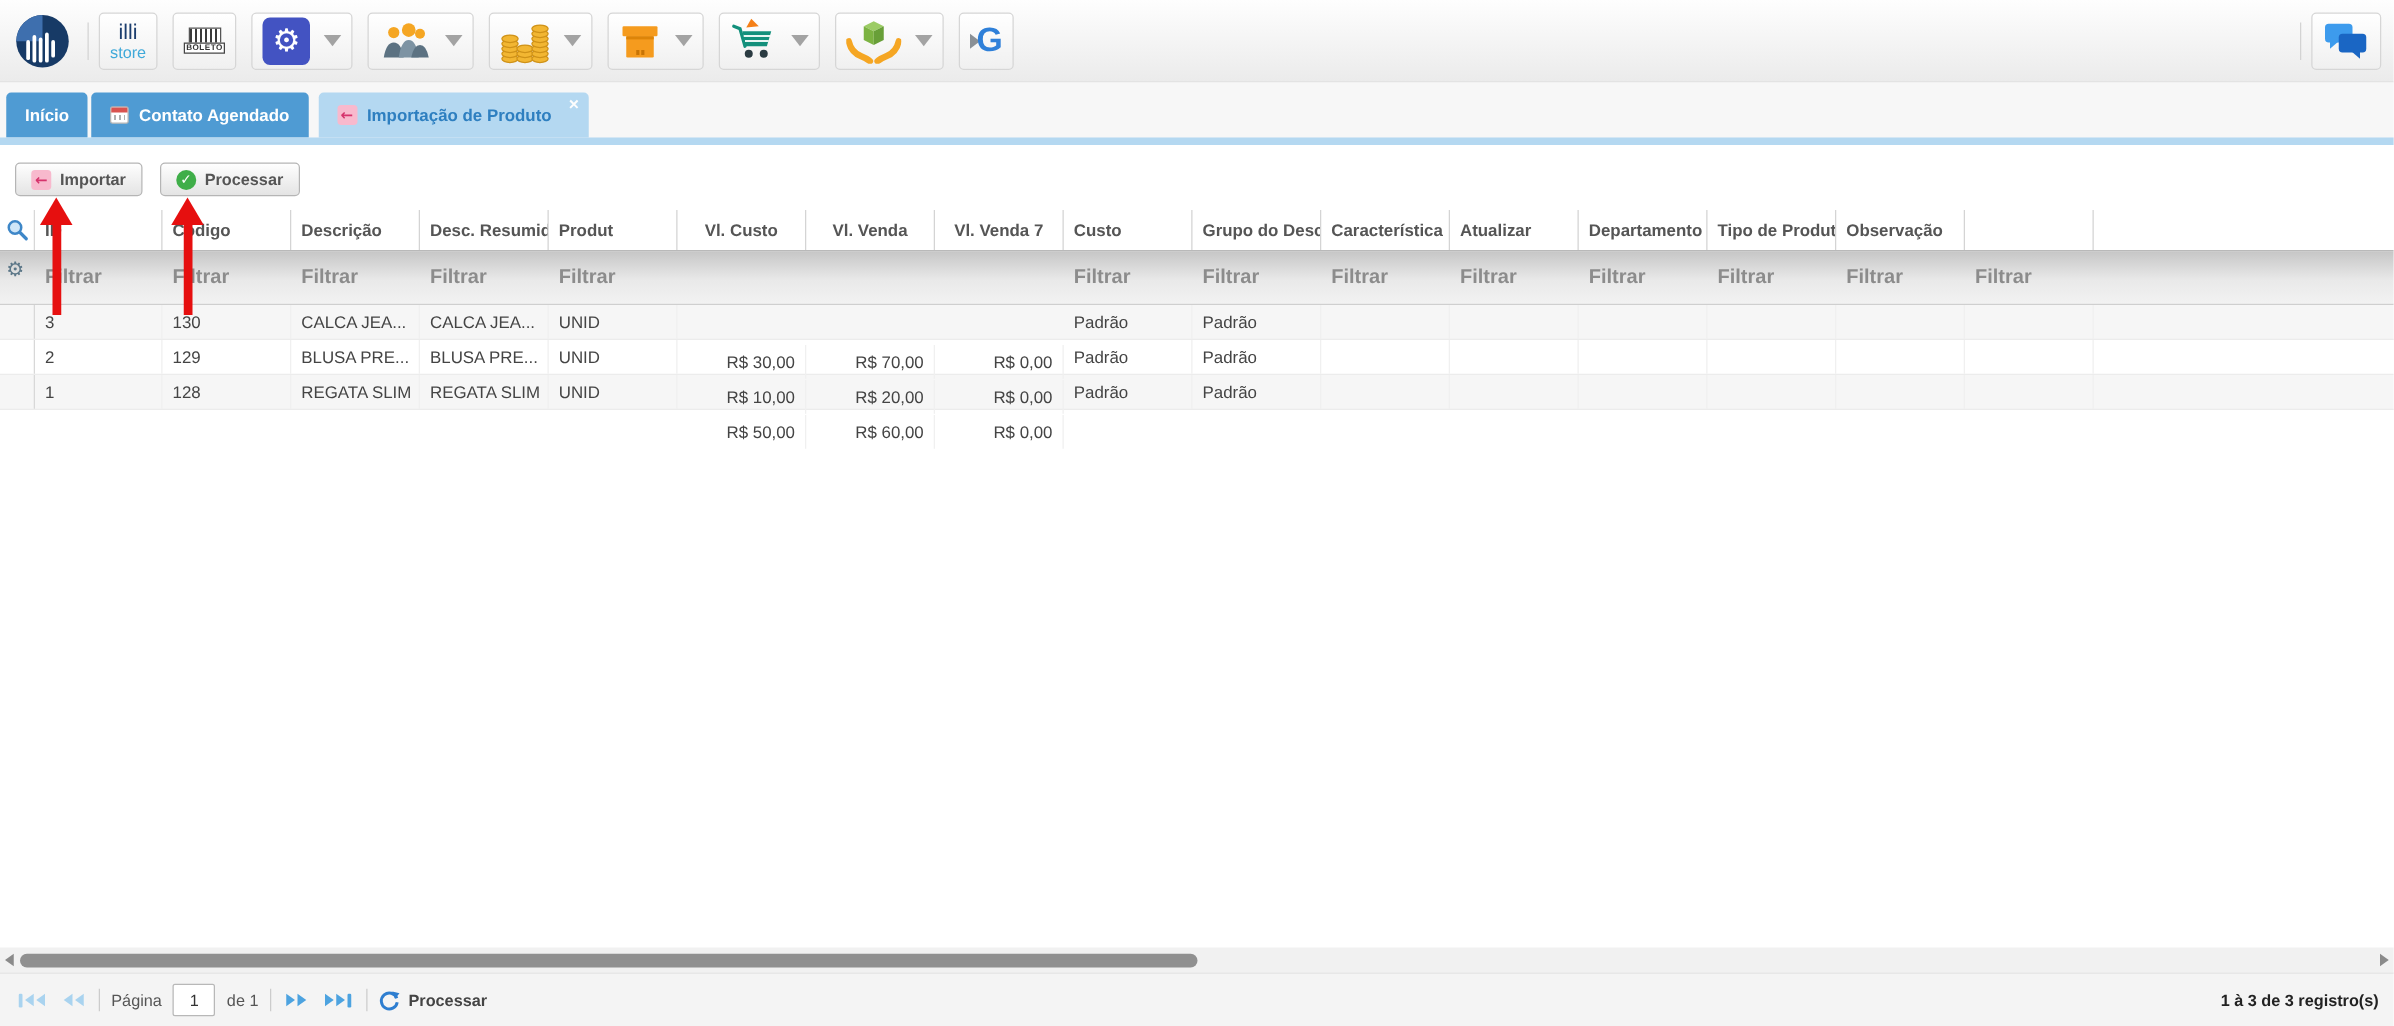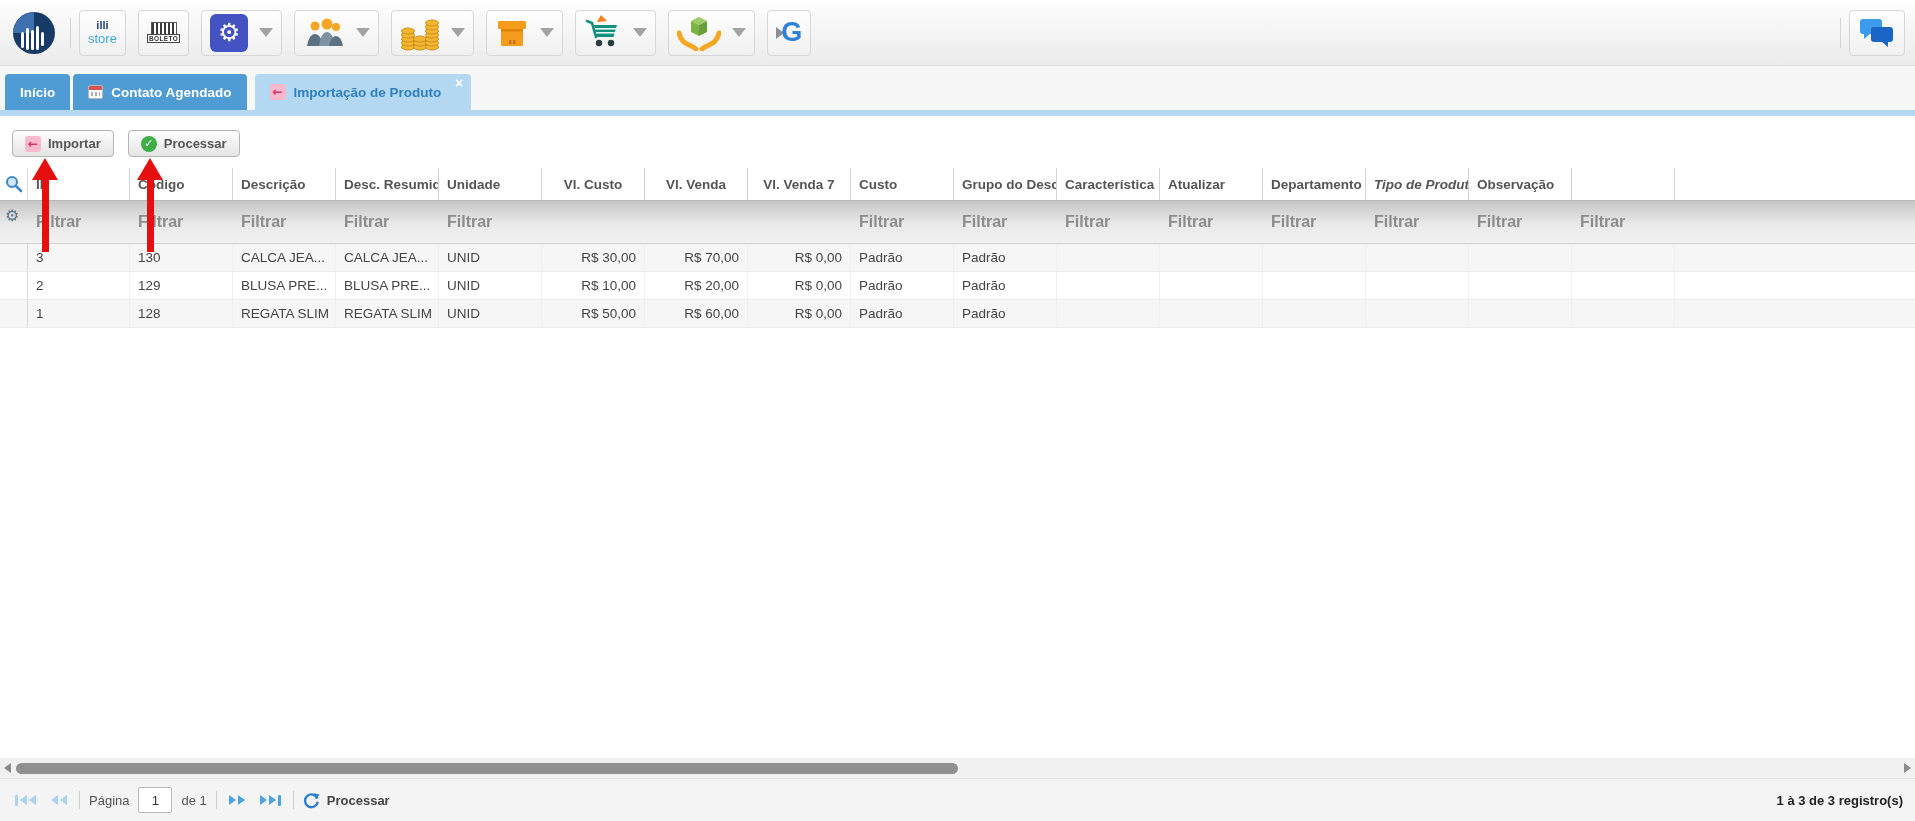--- a/index.html
+++ b/index.html
@@ -18,21 +18,21 @@
   .tsep { width:1px; height:30px; background:#d3d3d3; margin:0 8px; }
   .tbtn {
     height:46px; min-width:40px; border:1px solid #d6d6d6; border-radius:4px;
     background:linear-gradient(#ffffff,#f0f0f0); display:flex; align-items:center;
     justify-content:center; margin-right:12px; padding:0 8px; cursor:pointer;
   }
   .dd { width:0; height:0; border-left:7px solid transparent; border-right:7px solid transparent;
         border-top:9px solid #a3a3a3; margin-left:11px; }
   .spacer { flex:1; }
   .illistore { text-align:center; line-height:1; }
-  .il1 { font-weight:bold; font-size:11px; color:#1c3e6e; }
+  .il1 { font-weight:normal; font-size:17px; color:#1c3e6e; }
   .il2 { font-size:13px; color:#3fa9d9; margin-top:1px; }
   .boletowrap { display:flex; flex-direction:column; align-items:center; }
   .barcode { width:26px; height:15px; background:repeating-linear-gradient(90deg,#3a3a3a 0 2px,#fff 2px 4px); border:1px solid #555; }
   .boleto-label { font-size:6.5px; font-weight:bold; border:1px solid #444; padding:0 1px; color:#333; margin-top:-3px; background:#fff; letter-spacing:.4px; }
   .gearbox { width:38px; height:38px; border-radius:6px; background:#4353c2; color:#fff;
              display:flex; align-items:center; justify-content:center; }
   .glyph { font-family:"DejaVu Sans", sans-serif; }
   .gearbox .glyph { font-size:25px; line-height:1; }
   .gwrap { display:flex; align-items:center; }
   .gtri { width:0; height:0; border-top:6px solid transparent; border-bottom:6px solid transparent;
@@ -72,21 +72,21 @@
            border-right:1px solid #d4d4d4; cursor:pointer; }
   .hcell.center { justify-content:center; }
   .frow { height:44px; background:linear-gradient(#c6c6c6,#e9e9e9 55%,#f2f2f2);
           border-top:1px solid #b9b9b9; border-bottom:1px solid #cfcfcf; }
   .fcell { height:100%; display:flex; align-items:center; padding:0 8px; font-weight:bold;
            font-size:16px; color:#8c8c8c; flex:none; white-space:nowrap; overflow:hidden; cursor:text; }
   .drow { height:28px; border-bottom:1px solid #ececec; background:#fff; cursor:pointer; }
   .drow.odd { background:#f6f6f6; }
   .dcell { height:100%; display:flex; align-items:center; padding:0 8px; font-size:13.5px; color:#444;
            white-space:nowrap; overflow:hidden; flex:none; border-right:1px solid #f0f0f0; }
-  .dcell.right { justify-content:flex-end; }
+  .dcell.right { justify-content:flex-end;margin-top:32px; }
   .gut-icon { position:absolute; left:5px; }
   .gear-gut { top:40px; color:#5c7788; font-size:16px; line-height:1; cursor:pointer; }
   .search-gut { top:7px; cursor:pointer; }
   
   .arrow { position:absolute; width:26px; }
   .ahead { width:0; height:0; border-left:13px solid transparent; border-right:13px solid transparent;
            border-bottom:22px solid #e60f0f; }
   .ashaft { width:7px; height:72px; background:#e60f0f; margin:0 auto; }
   
   .hscroll { position:absolute; left:0; right:0; top:758px; height:20px; background:#f1f1f1;
@@ -284,30 +284,30 @@
       <line x1="11" y1="11" x2="16" y2="16" stroke="#3e87c8" stroke-width="2.6" stroke-linecap="round"></line>
     </svg>
     <span class="gut-icon gear-gut glyph">⚙</span>
 
   <div class="grow hrow">
         <div class="gut hgut"></div>
         <div class="hcell" style="width: 102px;">ID</div>
         <div class="hcell" style="width: 103px;">Código</div>
         <div class="hcell" style="width: 103px;">Descrição</div>
         <div class="hcell" style="width: 103px;">Desc. Resumid</div>
-        <div class="hcell" style="width: 103px;">Unidade</div>
+        <div class="hcell" style="width: 103px;">Produt</div>
         <div class="hcell center" style="width: 103px;">Vl. Custo</div>
         <div class="hcell center" style="width: 103px;">Vl. Venda</div>
         <div class="hcell center" style="width: 103px;">Vl. Venda 7</div>
         <div class="hcell" style="width: 103px;">Custo</div>
         <div class="hcell" style="width: 103px;">Grupo do Desc</div>
         <div class="hcell" style="width: 103px;">Característica</div>
         <div class="hcell" style="width: 103px;">Atualizar</div>
         <div class="hcell" style="width: 103px;">Departamento</div>
-        <div class="hcell" style="width: 103px; font-style: italic;">Tipo de Produt</div>
+        <div class="hcell" style="width: 103px;">Tipo de Produt</div>
         <div class="hcell" style="width: 103px;">Observação</div>
         <div class="hcell" style="width: 103px;"></div>
       </div>
       <div class="grow frow">
         <div class="gut"></div>
         <div class="fcell" style="width: 102px;">Filtrar</div>
         <div class="fcell" style="width: 103px;">Filtrar</div>
         <div class="fcell" style="width: 103px;">Filtrar</div>
         <div class="fcell" style="width: 103px;">Filtrar</div>
         <div class="fcell" style="width: 103px;">Filtrar</div>

